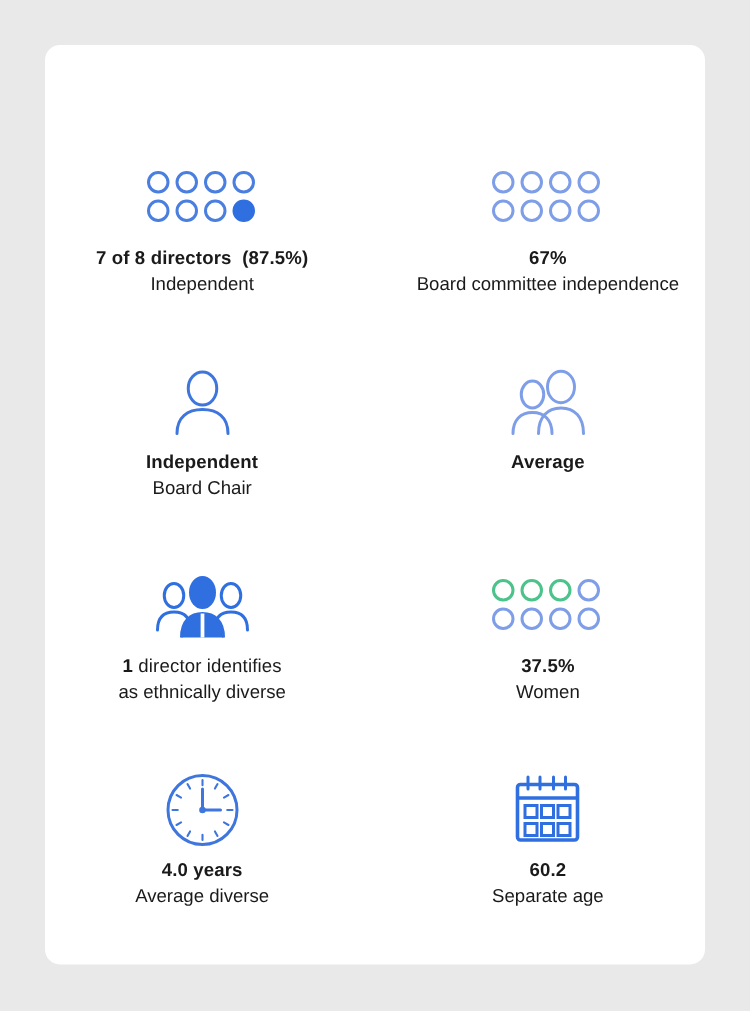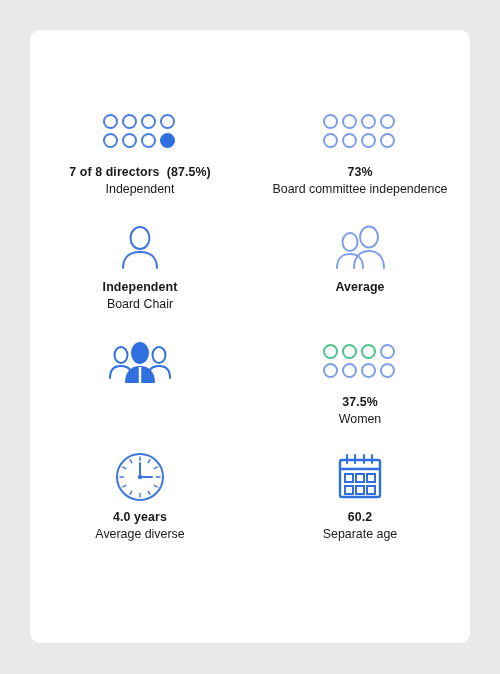--- a/index.html
+++ b/index.html
@@ -26,20 +26,21 @@
     overflow: hidden;
   }
   #stats-grid {
     position: absolute;
     left: 0;
     top: 72px;
     width: 440px;
     display: grid;
     grid-template-columns: 1fr 1fr;
     grid-template-rows: repeat(4, 115px);
+    gap: 21px;
   }
   .stat-cell {
     display: flex;
     flex-direction: column;
     align-items: center;
     justify-content: flex-start;
     padding-top: 2px;
   }
   .stat-visual {
     height: 56px;
@@ -118,21 +119,21 @@
             <span class="dot" style="background: transparent; border: 2px solid rgb(127, 158, 232);"></span>
             <span class="dot" style="background: transparent; border: 2px solid rgb(127, 158, 232);"></span>
             <span class="dot" style="background: transparent; border: 2px solid rgb(127, 158, 232);"></span>
             <span class="dot" style="background: transparent; border: 2px solid rgb(127, 158, 232);"></span>
             <span class="dot" style="background: transparent; border: 2px solid rgb(127, 158, 232);"></span>
             <span class="dot" style="background: transparent; border: 2px solid rgb(127, 158, 232);"></span>
             <span class="dot" style="background: transparent; border: 2px solid rgb(127, 158, 232);"></span>
           </div>
       </div>
       <div class="stat-headline">
-        <span class="lead">73%</span>
+        <span class="lead">67%</span>
       </div>
       <div class="stat-sub">Board committee independence</div>
     </div>
 
     <div class="stat-cell">
       <div class="stat-visual">
         <svg width="48" height="50" viewBox="0 0 48 50">
           <ellipse cx="24" cy="16" rx="9.5" ry="11" fill="none" stroke="#3f76dd" stroke-width="2"></ellipse>
           <path d="M7 46 C7 35 14 30 24 30 C34 30 41 35 41 46" fill="none" stroke="#3f76dd" stroke-width="2" stroke-linecap="round"></path>
         </svg>
@@ -162,20 +163,24 @@
         <svg width="68" height="50" viewBox="0 0 68 50">
           <ellipse cx="15" cy="18" rx="6.5" ry="8" fill="none" stroke="#2f6fe0" stroke-width="2"></ellipse>
           <path d="M4 41 C4 33 8 29 15 29 C22 29 26 33 26 41" fill="none" stroke="#2f6fe0" stroke-width="2" stroke-linecap="round"></path>
           <ellipse cx="53" cy="18" rx="6.5" ry="8" fill="none" stroke="#2f6fe0" stroke-width="2"></ellipse>
           <path d="M42 41 C42 33 46 29 53 29 C60 29 64 33 64 41" fill="none" stroke="#2f6fe0" stroke-width="2" stroke-linecap="round"></path>
           <ellipse cx="34" cy="16" rx="9" ry="11" fill="#2f6fe0"></ellipse>
           <path d="M20 46 C20 35 26 30 34 30 C42 30 48 35 48 46" fill="#2f6fe0" stroke="#2f6fe0" stroke-width="2" stroke-linejoin="round"></path>
           <path d="M34 30 L34 46" stroke="#ffffff" stroke-width="2.5"></path>
         </svg>
       </div>
+      <div class="stat-headline">
+        <span class="lead">1</span><span>&nbsp;</span><span class="rest">director identifies</span>
+      </div>
+      <div class="stat-sub">as ethnically diverse</div>
     </div>
 
     <div class="stat-cell">
       <div class="stat-visual">
         <div class="dot-grid" id="dots-5">
             <span class="dot" style="background: transparent; border: 2px solid rgb(76, 195, 138);"></span>
             <span class="dot" style="background: transparent; border: 2px solid rgb(76, 195, 138);"></span>
             <span class="dot" style="background: transparent; border: 2px solid rgb(76, 195, 138);"></span>
             <span class="dot" style="background: transparent; border: 2px solid rgb(127, 158, 232);"></span>
             <span class="dot" style="background: transparent; border: 2px solid rgb(127, 158, 232);"></span>

